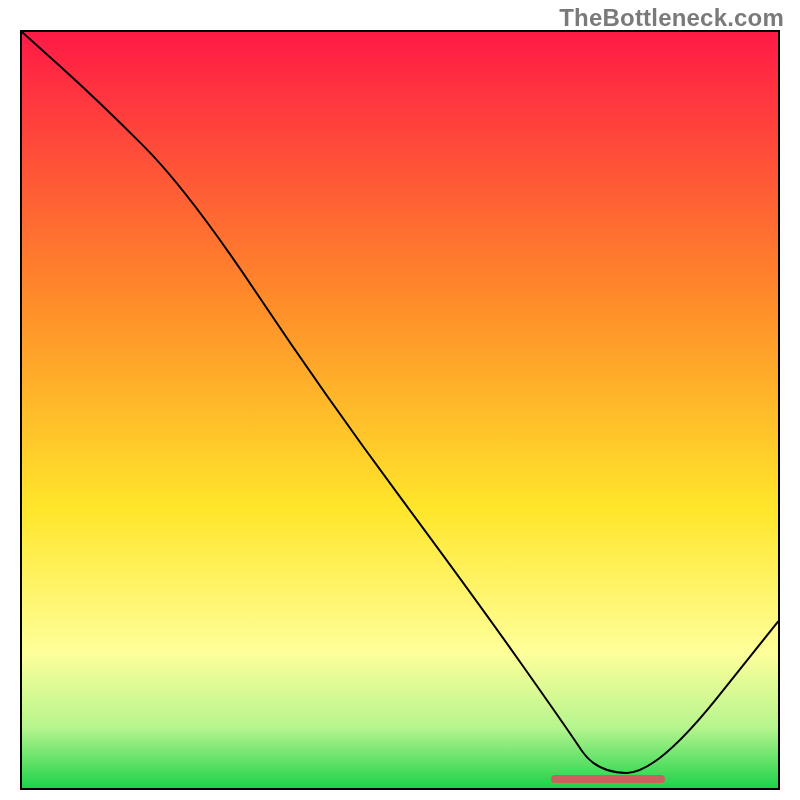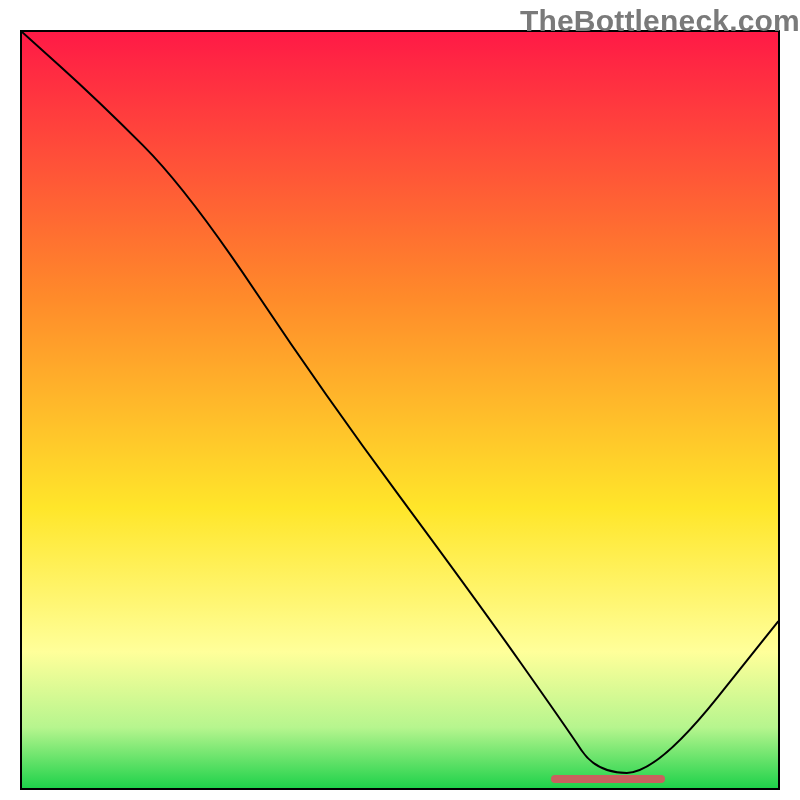--- a/index.html
+++ b/index.html
@@ -12,22 +12,22 @@
     background: #fff;
   }
   .stage {
     position: relative;
     width: 800px;
     height: 800px;
   }
   .watermark {
     position: absolute;
     top: 4px;
-    right: 0;
-    font-size: 30px;
+    right: 16px;
+    font-size: 24px;
     font-weight: 600;
     color: #7a7a7a;
     letter-spacing: 0.2px;
     z-index: 20;
     user-select: none;
   }
   .plot-frame {
     position: absolute;
     left: 20px;
     top: 30px;

